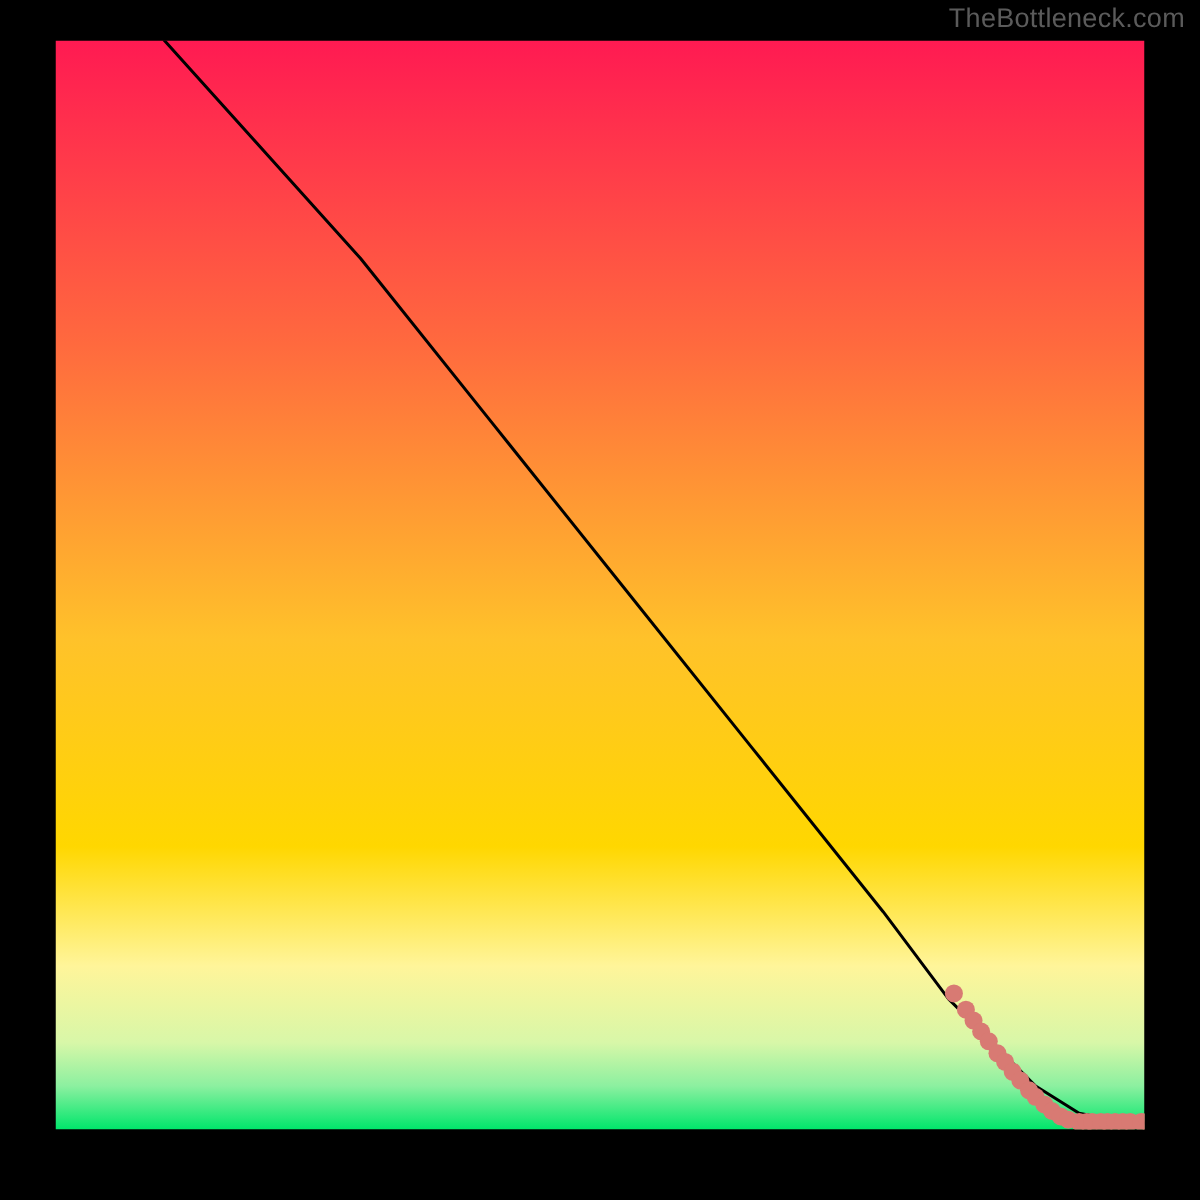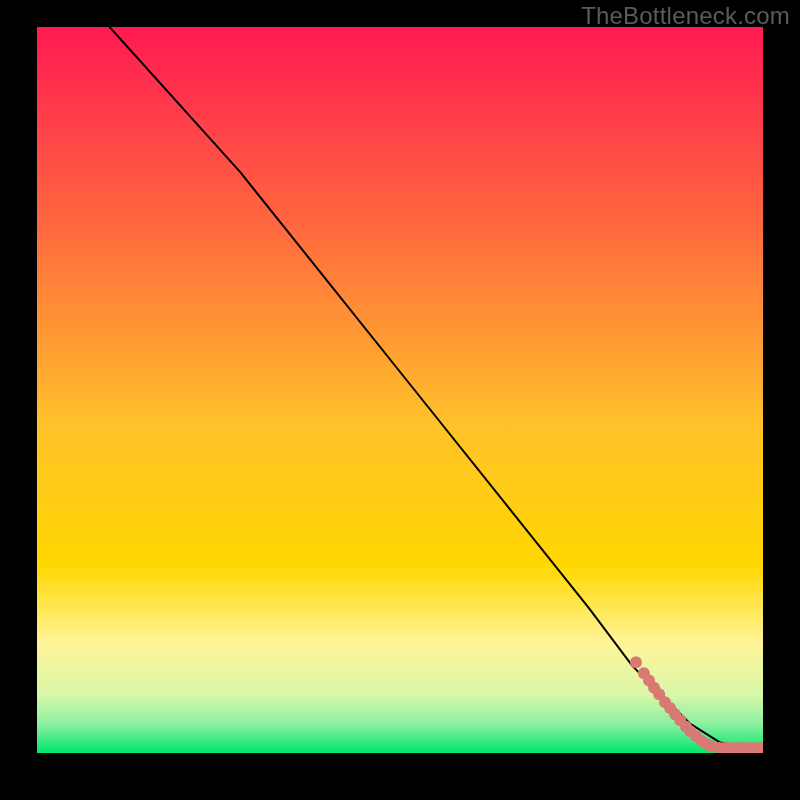--- a/index.html
+++ b/index.html
@@ -14,21 +14,21 @@
   .stage {
     position: relative;
     width: 800px;
     height: 800px;
   }
   .watermark {
     position: absolute;
     top: 2px;
     right: 10px;
     color: #5b5b5b;
-    font-size: 24px;
+    font-size: 18px;
     letter-spacing: 0.2px;
     font-weight: 400;
     z-index: 10;
   }
   .plot {
     position: absolute;
     left: 37px;
     top: 27px;
     width: 726px;
     height: 726px;

